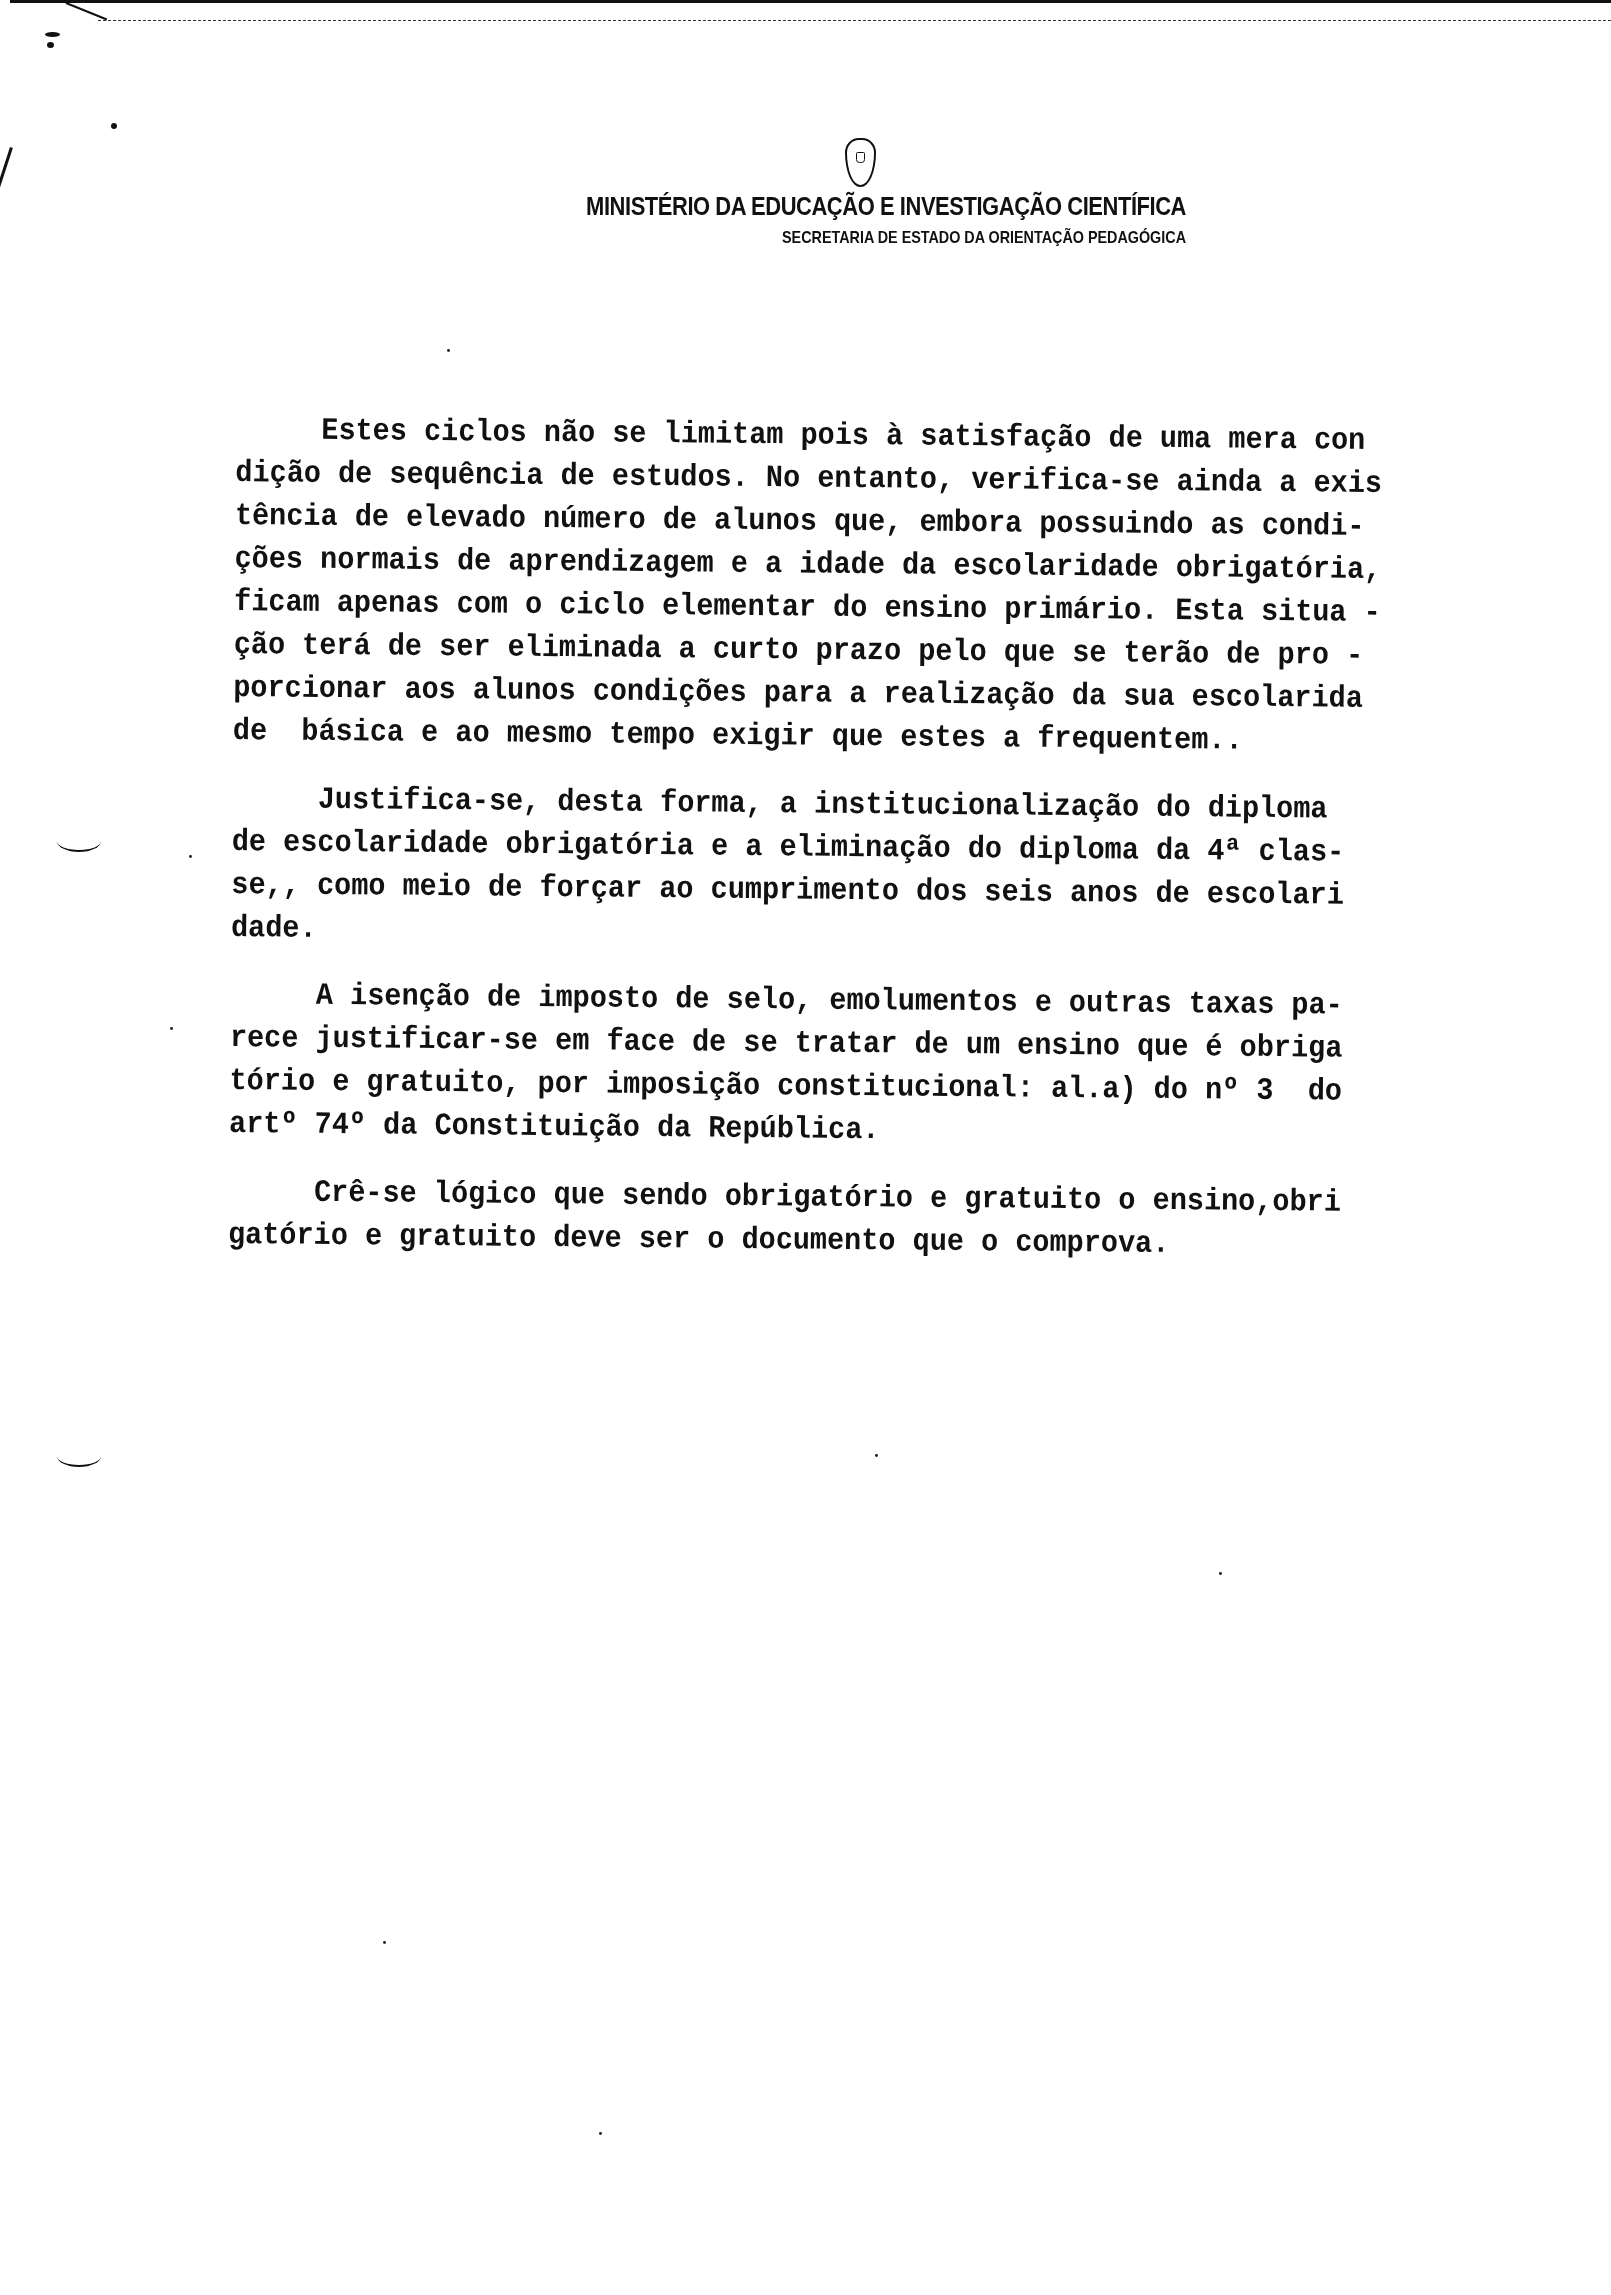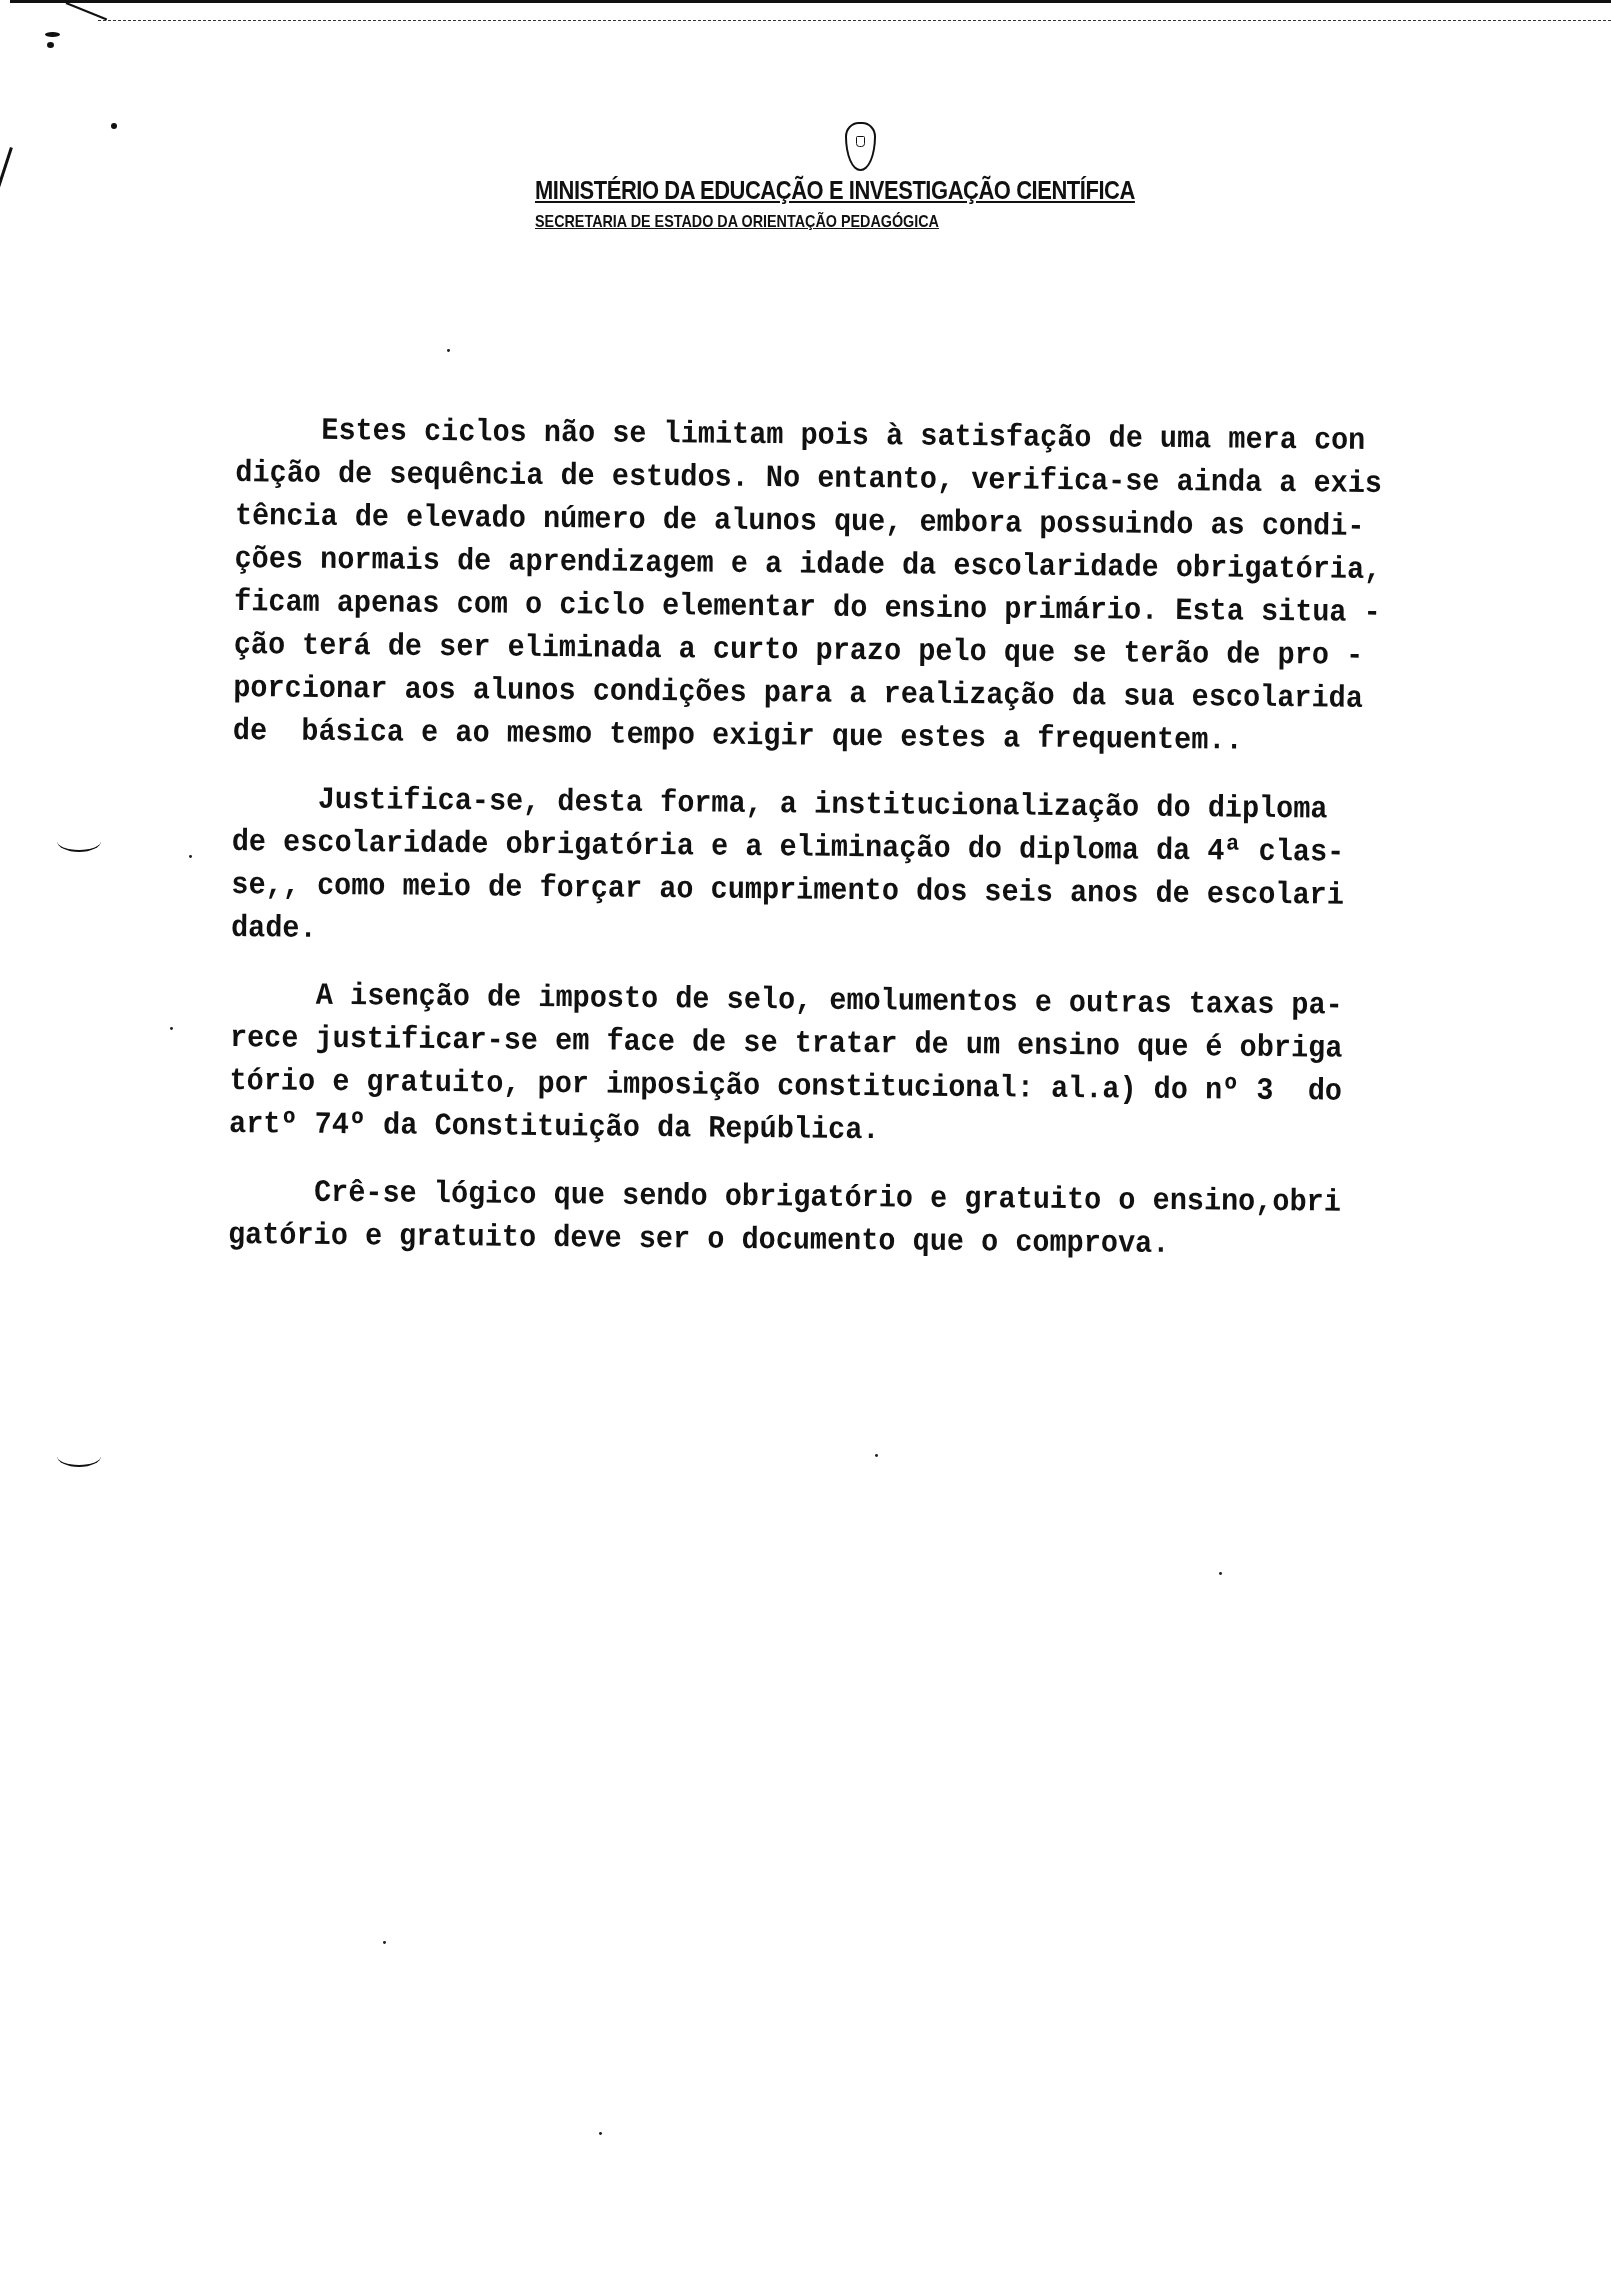--- a/index.html
+++ b/index.html
@@ -67,24 +67,23 @@
       position: absolute;
       width: 2.9px;
       height: 2.9px;
       background: #222;
       border-radius: 50%;
     }
 
     .header {
       position: absolute;
       left: 482px;
-      top: 122px;
+      top: 138px;
       width: 757px;
-      text-align: left;
-      text-decoration: underline;
+      text-align: right;
     }
     .emblem {
       width: 26.5px;
       height: 45px;
       margin: 0 auto 4.9px auto;
       border: 2px solid #111;
       border-radius: 45% 45% 50% 50% / 30% 30% 70% 70%;
       position: relative;
     }
     .emblem::after {

